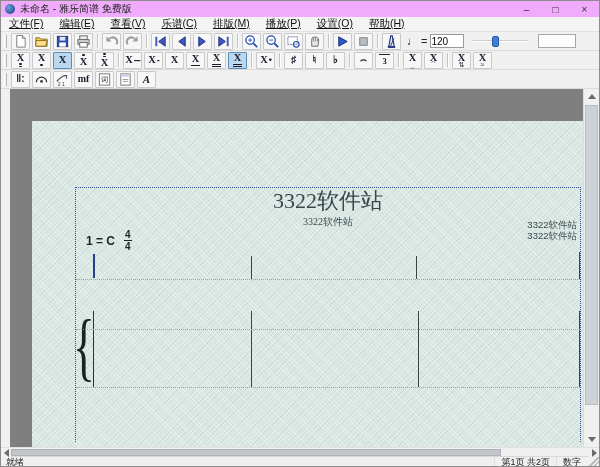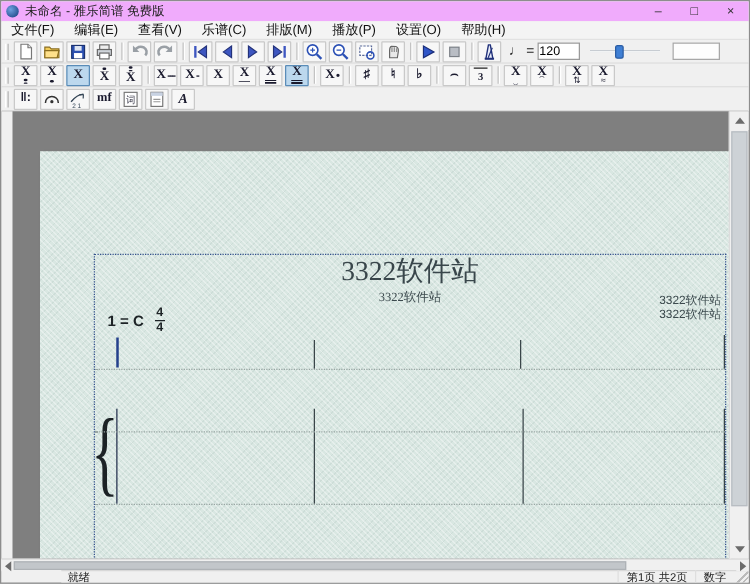--- a/index.html
+++ b/index.html
@@ -5,21 +5,21 @@
   html,body{margin:0;padding:0;background:#555;}
   *{box-sizing:border-box;font-family:"Liberation Sans",sans-serif;}
   .window{position:relative;width:600px;height:467px;background:#f0f0f0;border:1px solid #8d8d8d;overflow:hidden;}
   
   .titlebar{height:16px;display:flex;align-items:center;background:#f0abfc;font-size:10px;color:#222;padding-left:4px;}
   .appicon{width:10px;height:10px;border-radius:50%;background:radial-gradient(circle at 35% 35%,#6fa0e0,#123a7a);margin-right:5px;flex:0 0 auto;}
   .wtitle{flex:1;white-space:nowrap;overflow:hidden;}
   .wbtns{display:flex;height:100%;}
   .wbtn{width:29px;height:100%;display:flex;align-items:center;justify-content:center;font-size:10px;color:#333;background:transparent;border:none;padding:0;}
   
-  .menubar{height:15px;display:flex;align-items:center;background:#f4f4f4;font-size:10.5px;color:#111;border-bottom:1px solid #e2e2e2;}
+  .menubar{height:15px;display:flex;align-items:center;background:#f4f4f4;font-size:10.5px;color:#111;border-bottom:1px solid #e2e2e2;text-decoration:underline;}
   .menuitem{padding:0 8px;height:100%;display:flex;align-items:center;background:transparent;border:none;font-size:10.5px;color:#111;}
   
   .toolbar{height:19px;display:flex;align-items:center;background:#f0f0f0;border-bottom:1px solid #dadada;padding-left:2px;}
   .grip{width:3px;height:13px;border-left:1px solid #ffffff;border-right:1px solid #b4b4b4;margin:0 3px 0 1px;}
   .tb-sep{width:1px;height:14px;background:#c3c3c3;margin:0 3px;box-shadow:1px 0 0 #fff;}
   .tbtn{position:relative;min-width:19px;height:17px;margin:0 1px;background:#f7f7f7;border:1px solid #c9c9c9;border-radius:1px;display:inline-flex;flex-direction:column;align-items:center;justify-content:center;padding:0 1px;font-size:11px;color:#222;line-height:1;}
   .tbtn.selected{background:#bcd8ee;border-color:#5a8cb8;}
   .tbtn svg{display:block;}
   .nlabel{font-family:"Liberation Serif",serif;font-weight:bold;font-size:10.5px;line-height:10px;color:#1a1a2e;}
   .nsuffix{font-weight:bold;font-size:9px;letter-spacing:-1px;margin-left:1px;color:#1a1a2e;}
@@ -34,21 +34,21 @@
   .mrow{display:flex;align-items:center;}
   .tempolbl{font-size:11px;color:#222;margin:0 3px 0 5px;}
   .tempoinput{width:34px;height:14px;font-size:10px;text-align:left;border:1px solid #9a9a9a;background:#fff;padding:0;}
   .slider{position:relative;width:56px;height:14px;margin-left:8px;}
   .slider .track{position:absolute;left:0;right:0;top:6px;height:2px;background:#c7ccd2;border-bottom:1px solid #fff;}
   .slider .thumb{position:absolute;left:20px;top:2px;width:7px;height:11px;background:#3f7fd4;border:1px solid #2a5ca3;border-radius:2px;}
   .dispbox{width:38px;height:14px;border:1px solid #a7a7a7;background:#fdfdfd;margin-left:10px;}
   
   .docarea{position:relative;height:358px;background:#7f7f7f;border-left:9px solid #f0f0f0;overflow:hidden;}
   .page{position:absolute;left:22px;top:32px;width:553px;height:326px;background-color:#d9e7e2;background-image:repeating-linear-gradient(45deg,rgba(255,255,255,.35) 0 1px,transparent 1px 3px),repeating-linear-gradient(-45deg,rgba(120,150,143,.12) 0 1px,transparent 1px 4px);box-shadow:2px 2px 3px rgba(0,0,0,.35);}
-  .selection{position:absolute;left:43px;top:82px;width:506px;height:255px;border-top:1px dotted #33508c;border-left:1px dotted #33508c;border-right:1px dotted #33508c;}
+  .selection{position:absolute;left:43px;top:66px;width:506px;height:255px;border-top:1px dotted #33508c;border-left:1px dotted #33508c;border-right:1px dotted #33508c;}
   .score-title{position:absolute;left:0;right:0;top:1px;text-align:center;font-family:"Liberation Serif",serif;font-size:22px;color:#39464b;line-height:24px;}
   .score-subtitle{position:absolute;left:0;right:0;top:27px;text-align:center;font-family:"Liberation Serif",serif;font-size:10px;color:#3c4a4e;}
   .credits{position:absolute;right:3px;top:31px;text-align:right;font-family:"Liberation Serif",serif;font-size:9.5px;line-height:11px;color:#3c4a4e;}
   .keysig{position:absolute;left:10px;top:42px;font-family:"Liberation Serif",serif;font-weight:bold;font-size:12px;color:#1d2326;display:flex;align-items:center;}
   .frac{display:inline-block;margin-left:9px;font-size:10px;text-align:center;line-height:9px;}
   .frac .num{display:block;border-bottom:1px solid #1d2326;padding:0 1px 1px 1px;}
   .frac .den{display:block;padding-top:1px;}
   .barline{position:absolute;width:1px;background:#3a4549;}
   .cursorline{position:absolute;width:2px;background:#24408c;}
   .guideline{position:absolute;left:0;right:0;height:0;border-top:1px dotted #98a5a2;}
@@ -58,21 +58,21 @@
   .vs-arrow{position:absolute;left:0;width:16px;height:15px;display:flex;align-items:center;justify-content:center;background:#f0f0f0;border:none;padding:0;}
   .tri-up{width:0;height:0;border-left:4px solid transparent;border-right:4px solid transparent;border-bottom:5px solid #6b6b6b;}
   .tri-down{width:0;height:0;border-left:4px solid transparent;border-right:4px solid transparent;border-top:5px solid #6b6b6b;}
   .tri-left{width:0;height:0;border-top:4px solid transparent;border-bottom:4px solid transparent;border-right:5px solid #6b6b6b;}
   .tri-right{width:0;height:0;border-top:4px solid transparent;border-bottom:4px solid transparent;border-left:5px solid #6b6b6b;}
   .vs-thumb{position:absolute;left:1px;width:13px;top:16px;height:300px;background:#cdd2d6;border:1px solid #b8bdc2;}
   .hscroll{position:relative;height:9px;background:#f0f0f0;border-top:1px solid #e0e0e0;}
   .hs-arrow{position:absolute;top:0;width:10px;height:9px;display:flex;align-items:center;justify-content:center;background:#f0f0f0;border:none;padding:0;}
   .hs-thumb{position:absolute;left:10px;top:1px;width:490px;height:7px;background:#c2c6ca;border:1px solid #aeb2b6;}
   
-  .statusbar{height:11px;display:flex;align-items:center;background:#f0f0f0;border-top:1px solid #d8d8d8;font-size:9px;color:#222;margin-left:48px;}
+  .statusbar{height:11px;display:flex;align-items:center;background:#f0f0f0;border-top:1px solid #d8d8d8;font-size:9px;color:#222;}
   .sb-ready{flex:1;padding-left:5px;}
   .sb-field{padding:0 6px;border-left:1px solid #dedede;white-space:nowrap;}
   .sb-grip{width:12px;height:100%;background:linear-gradient(135deg,transparent 50%,#bbb 50%,#bbb 60%,transparent 60%,transparent 70%,#bbb 70%,#bbb 80%,transparent 80%);}
 </style>
 </head>
 <body>
 
 <div class="window">
 
   <div class="titlebar">

